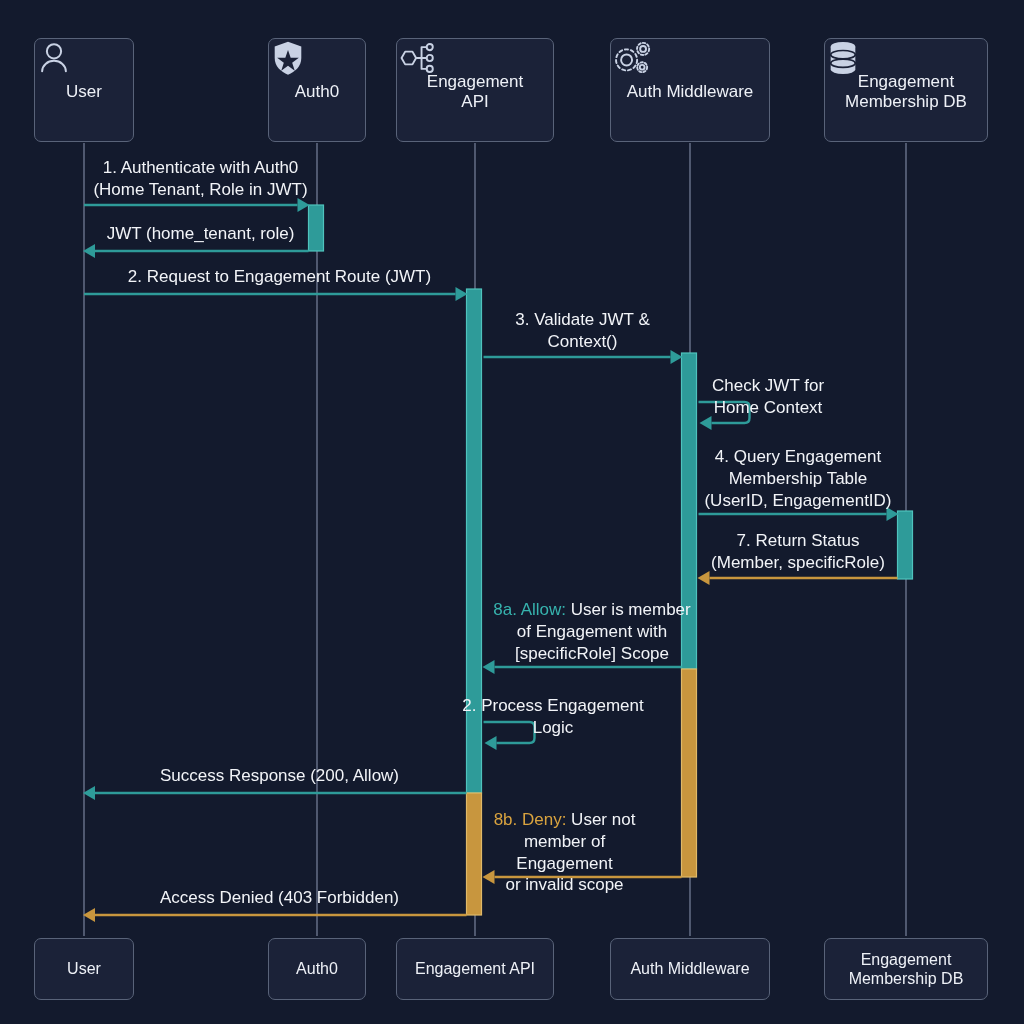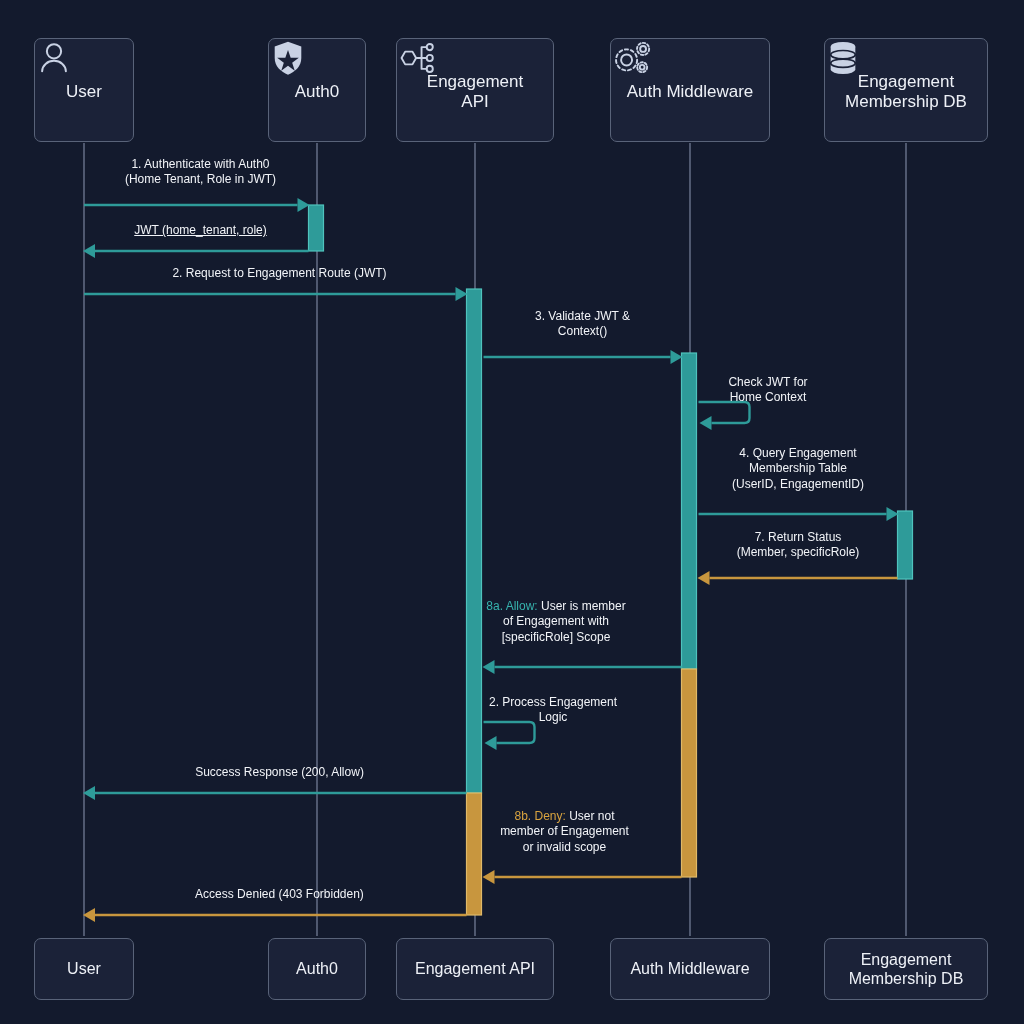--- a/index.html
+++ b/index.html
@@ -25,21 +25,21 @@
     color:#eef1f7;
     text-align:center;
     line-height:1.2;
   }
   .actor-box .ic{display:block;margin-bottom:4px;}
   .actor-top{font-size:17px;}
   .actor-bottom{font-size:16px;}
   .msg-label{
     position:absolute;
     color:#f2f4f8;
-    font-size:12px;
+    font-size:17px;
     line-height:1.28;
     text-align:center;
     white-space:pre-line;
     pointer-events:none;
   }
   .msg-label .k-teal{color:#36b3ae;}
   .msg-label .k-amber{color:#d9a33f;}
   svg{position:absolute;inset:0;}
 </style>
 </head>
@@ -157,32 +157,32 @@
         <span style="white-space: pre-line;">Auth Middleware</span>
       </div>
       <div class="actor-box actor-bottom" style="left: 824px; top: 932px; width: 164px; height: 62px;">
         <span style="white-space: pre-line;">Engagement
 Membership DB</span>
       </div>
     </div>
   <div id="labels">
       <div class="msg-label" style="left: 87px; top: 151px; width: 227px;">1. Authenticate with Auth0
 (Home Tenant, Role in JWT)</div>
-      <div class="msg-label" style="left: 87px; top: 217px; width: 227px; text-decoration: underline;">JWT (home_tenant, role)</div>
+      <div class="msg-label" style="left: 87px; top: 217px; width: 227px;">JWT (home_tenant, role)</div>
       <div class="msg-label" style="left: 87px; top: 260px; width: 385px;">2. Request to Engagement Route (JWT)</div>
       <div class="msg-label" style="left: 478px; top: 303px; width: 209px;">3. Validate JWT &amp;
 Context()</div>
       <div class="msg-label" style="left: 653px; top: 369px; width: 230px;">Check JWT for
 Home Context</div>
       <div class="msg-label" style="left: 693px; top: 440px; width: 210px;">4. Query Engagement
 Membership Table
 (UserID, EngagementID)</div>
       <div class="msg-label" style="left: 693px; top: 524px; width: 210px;">7. Return Status
 (Member, specificRole)</div>
-      <div class="msg-label" style="left: 456px; top: 593px; width: 200px;"><span class="k-teal">8a. Allow:</span> User is member
+      <div class="msg-label" style="left: 492px; top: 593px; width: 200px;"><span class="k-teal">8a. Allow:</span> User is member
 of Engagement with
 [specificRole] Scope</div>
       <div class="msg-label" style="left: 438px; top: 689px; width: 230px;">2. Process Engagement
 Logic</div>
       <div class="msg-label" style="left: 87px; top: 759px; width: 385px;">Success Response (200, Allow)</div>
       <div class="msg-label" style="left: 482.5px; top: 803px; width: 164px;"><span class="k-amber">8b. Deny:</span> User not
 member of Engagement
 or invalid scope</div>
       <div class="msg-label" style="left: 87px; top: 881px; width: 385px;">Access Denied (403 Forbidden)</div>
     </div>

